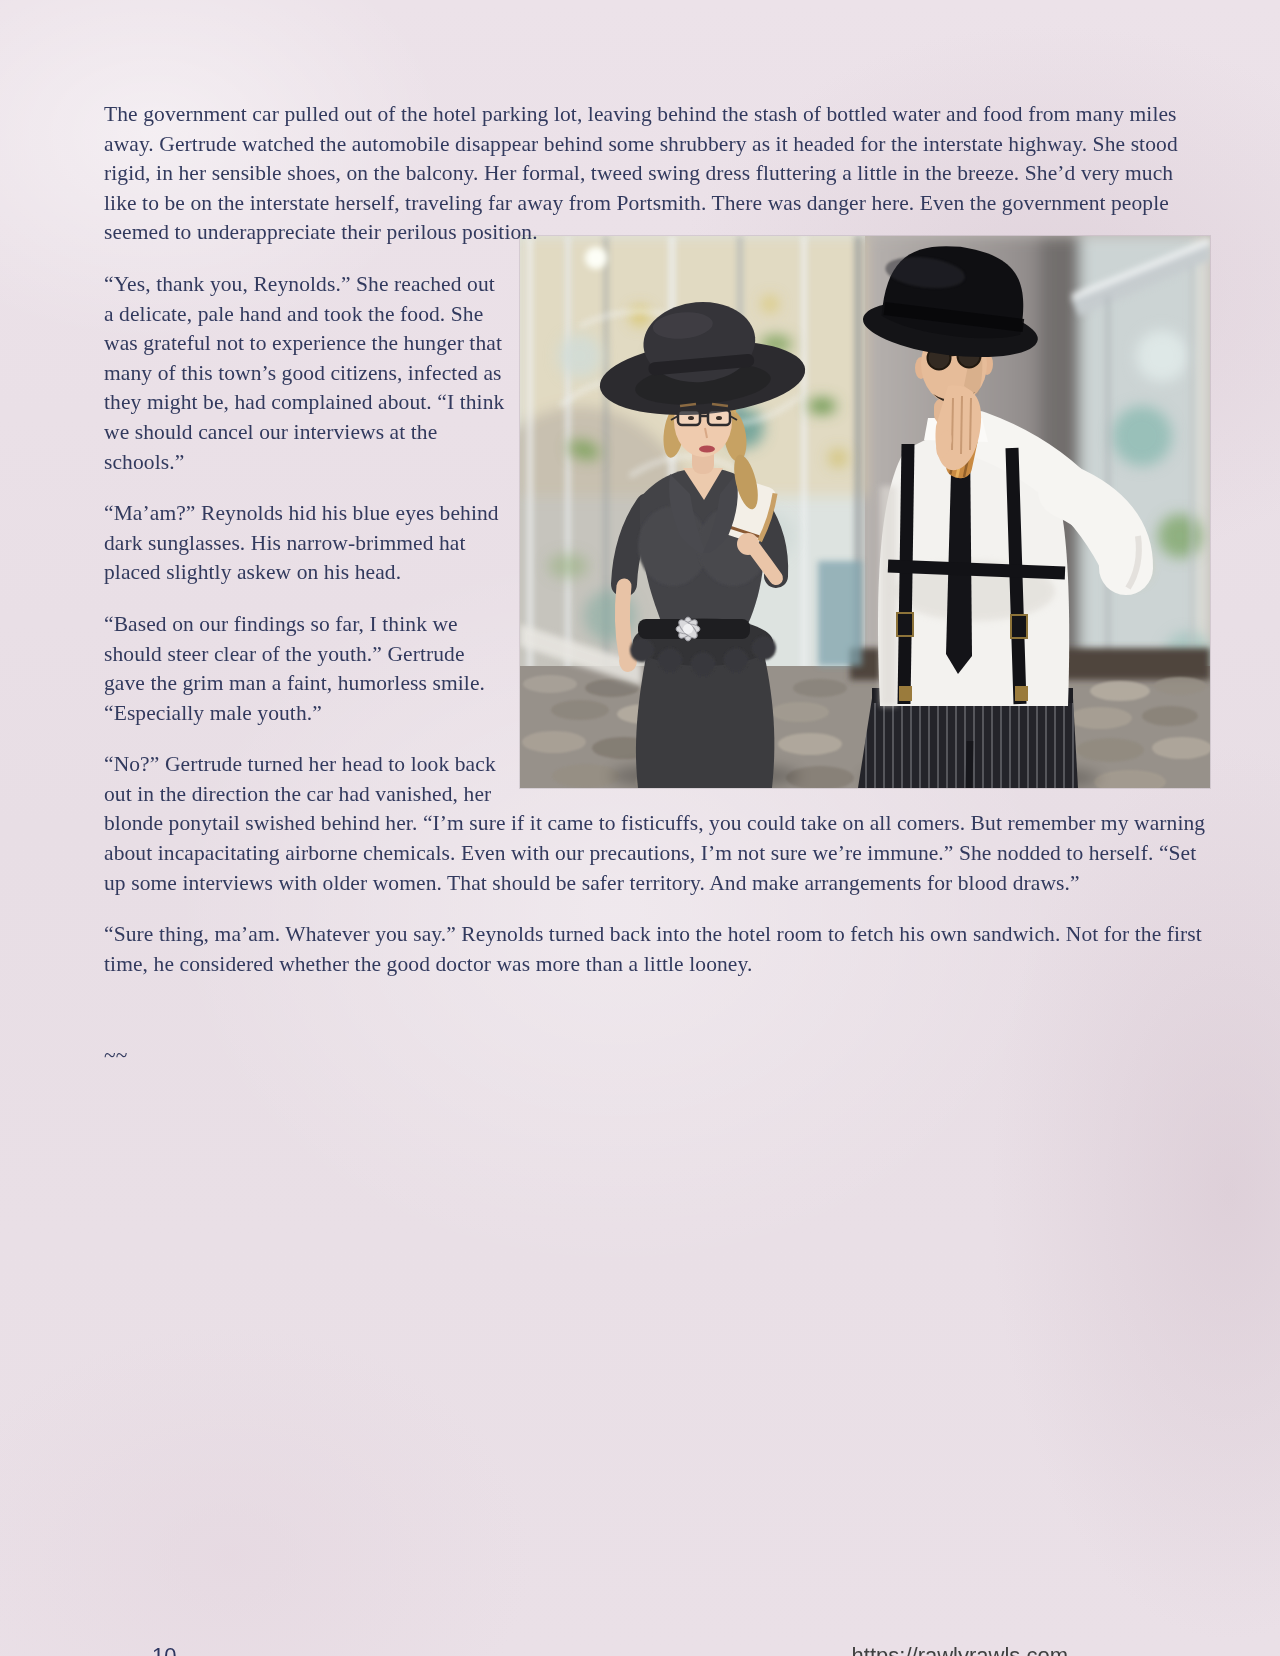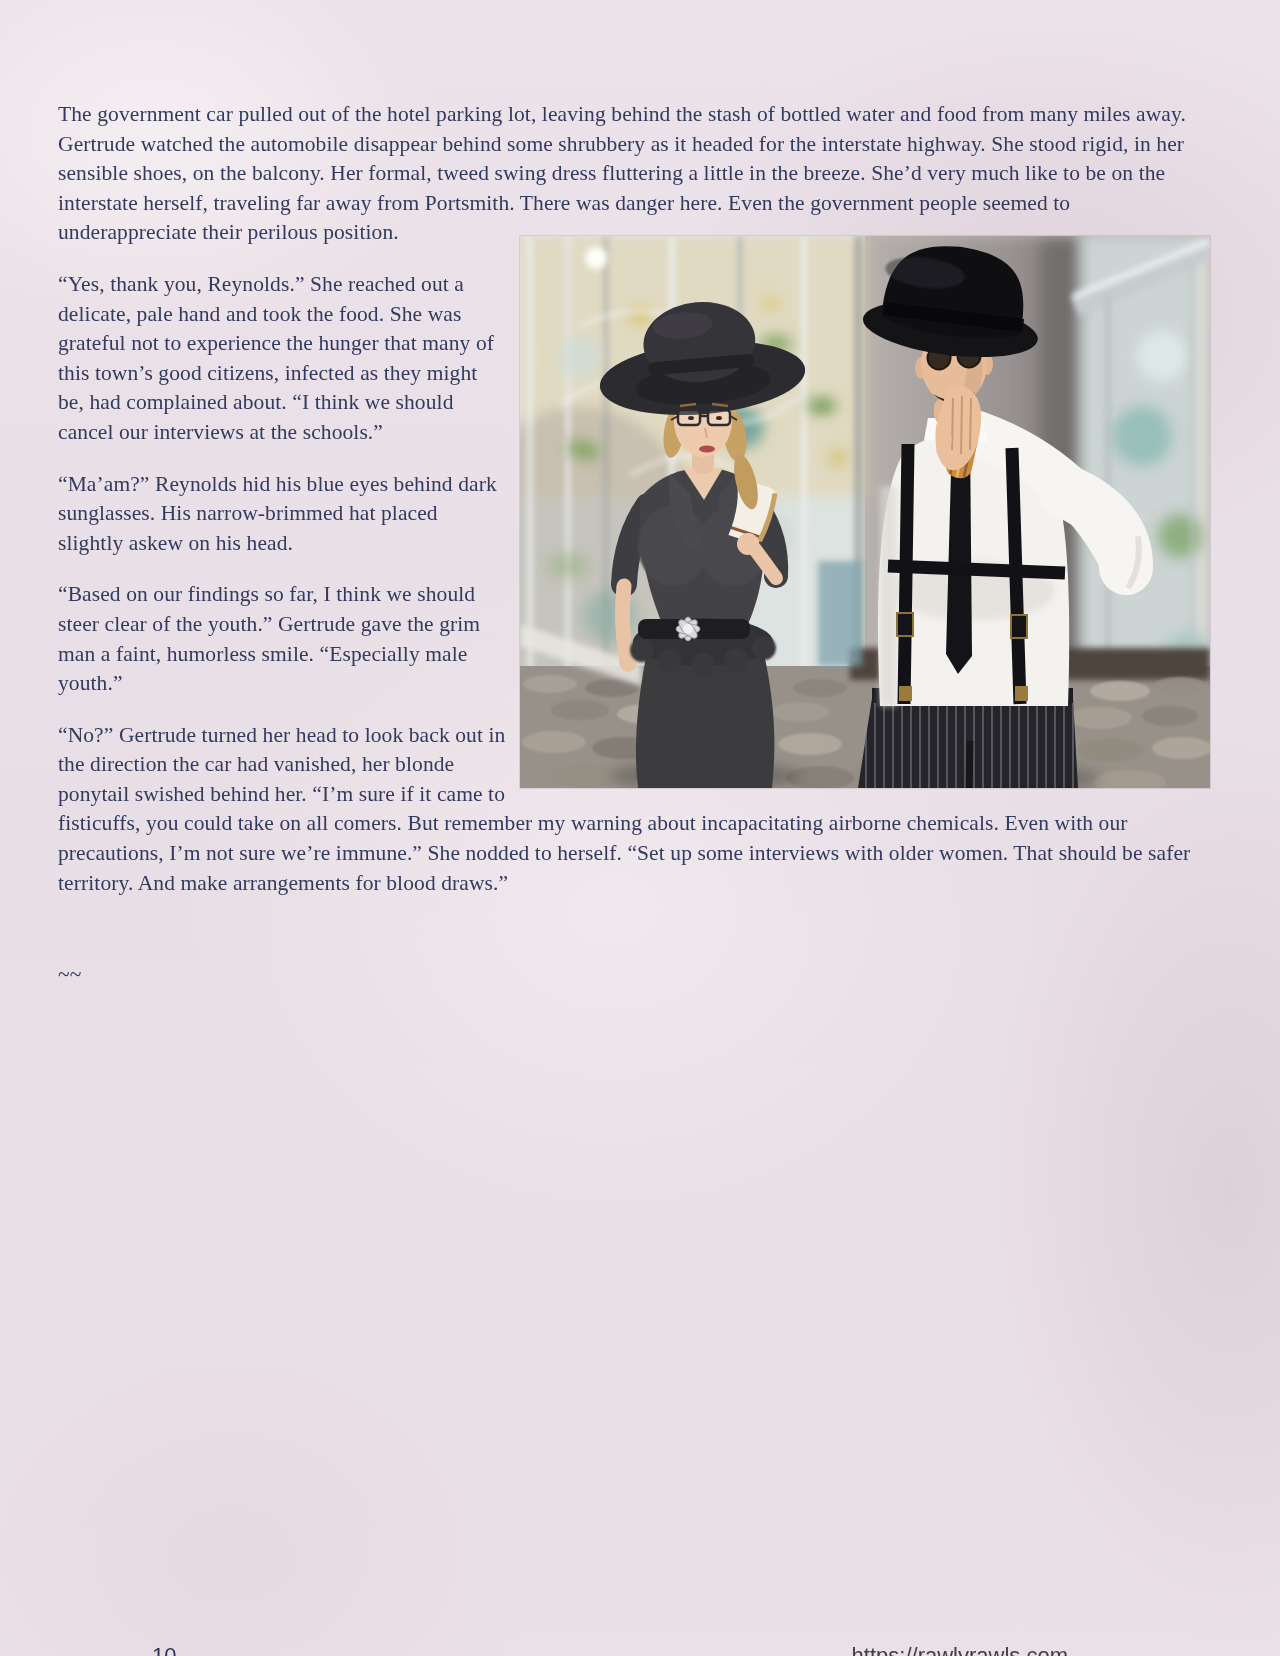--- a/index.html
+++ b/index.html
@@ -10,21 +10,21 @@
     background-color:#e9dfe6;
     background-image:
       radial-gradient(420px 300px at 12% 8%, rgba(255,255,255,0.45), rgba(255,255,255,0) 70%),
       radial-gradient(520px 380px at 82% 18%, rgba(215,199,209,0.55), rgba(215,199,209,0) 72%),
       radial-gradient(640px 520px at 48% 55%, rgba(255,255,255,0.32), rgba(255,255,255,0) 70%),
       radial-gradient(340px 640px at 96% 72%, rgba(211,193,204,0.5), rgba(211,193,204,0) 70%),
       radial-gradient(430px 330px at 18% 94%, rgba(228,214,223,0.6), rgba(228,214,223,0) 70%),
       linear-gradient(180deg,#ece2e9 0%,#e8dee5 50%,#eae0e7 100%);
     color:#323a5e;
   }
-  .content{padding:100px 70px 0 58px;}
+  .content{padding:100px 70px 0 104px;}
   .para{
     margin:0 0 22px 0;
     font-size:21.5px;line-height:29.6px;
     letter-spacing:0.1px;
     text-rendering:optimizeLegibility;
   }
   figure.photo{
     float:right;width:690px;height:552px;
     margin:-34px 0 18px 12px;padding:0;
     background:#b9b4af;
@@ -279,20 +279,21 @@
         </g>
       </g>
     </svg>
   </figure>
 
   <div>
       <p class="para">“Yes, thank you, Reynolds.” She reached out a delicate, pale hand and took the food. She was grateful not to experience the hunger that many of this town’s good citizens, infected as they might be, had complained about. “I think we should cancel our interviews at the schools.”</p>
       <p class="para">“Ma’am?” Reynolds hid his blue eyes behind dark sunglasses. His narrow-brimmed hat placed slightly askew on his head.</p>
       <p class="para">“Based on our findings so far, I think we should steer clear of the youth.” Gertrude gave the grim man a faint, humorless smile. “Especially male youth.”</p>
       <p class="para">“No?” Gertrude turned her head to look back out in the direction the car had vanished, her blonde ponytail swished behind her. “I’m sure if it came to fisticuffs, you could take on all comers. But remember my warning about incapacitating airborne chemicals. Even with our precautions, I’m not sure we’re immune.” She nodded to herself. “Set up some interviews with older women. That should be safer territory. And make arrangements for blood draws.”</p>
+      <p class="para">“Sure thing, ma’am. Whatever you say.” Reynolds turned back into the hotel room to fetch his own sandwich. Not for the first time, he considered whether the good doctor was more than a little looney.</p>
     </div>
 
   <p class="separator">~~</p>
 </div>
 
 <div class="footer">
   <span class="page-number">10</span>
   <span class="website">https://rawlyrawls.com</span>
 </div>
 

